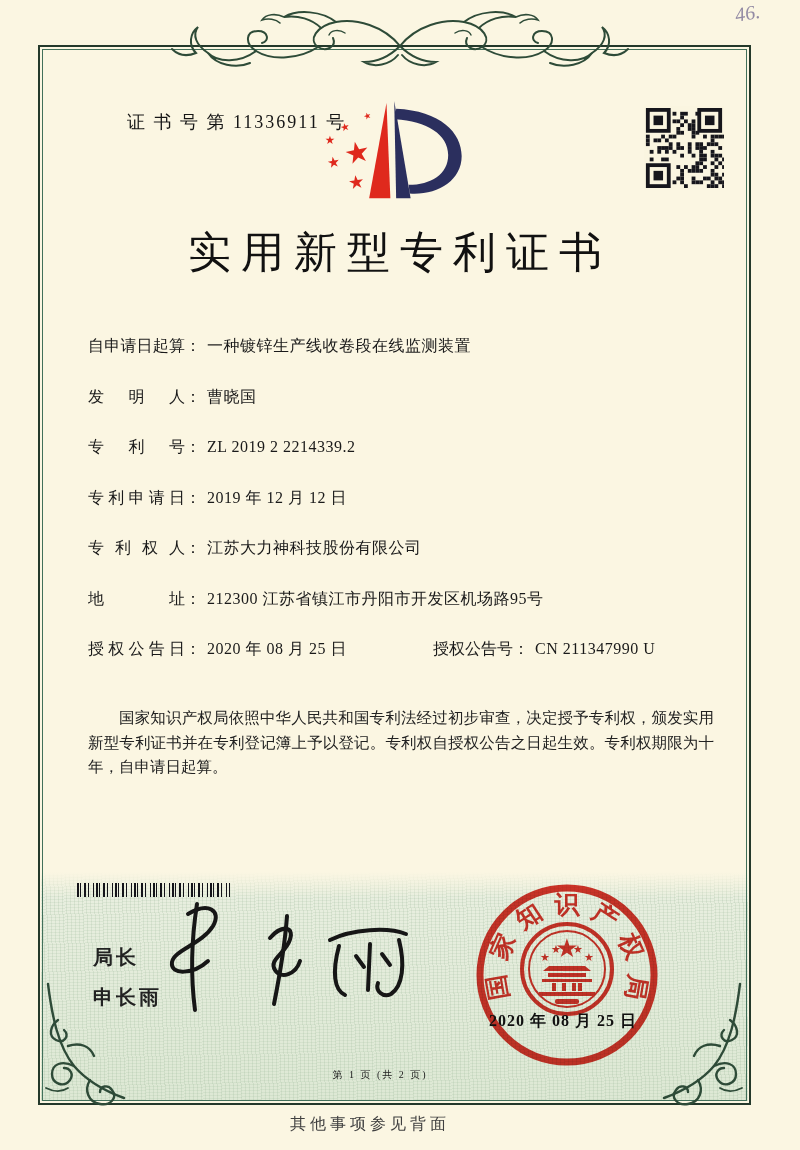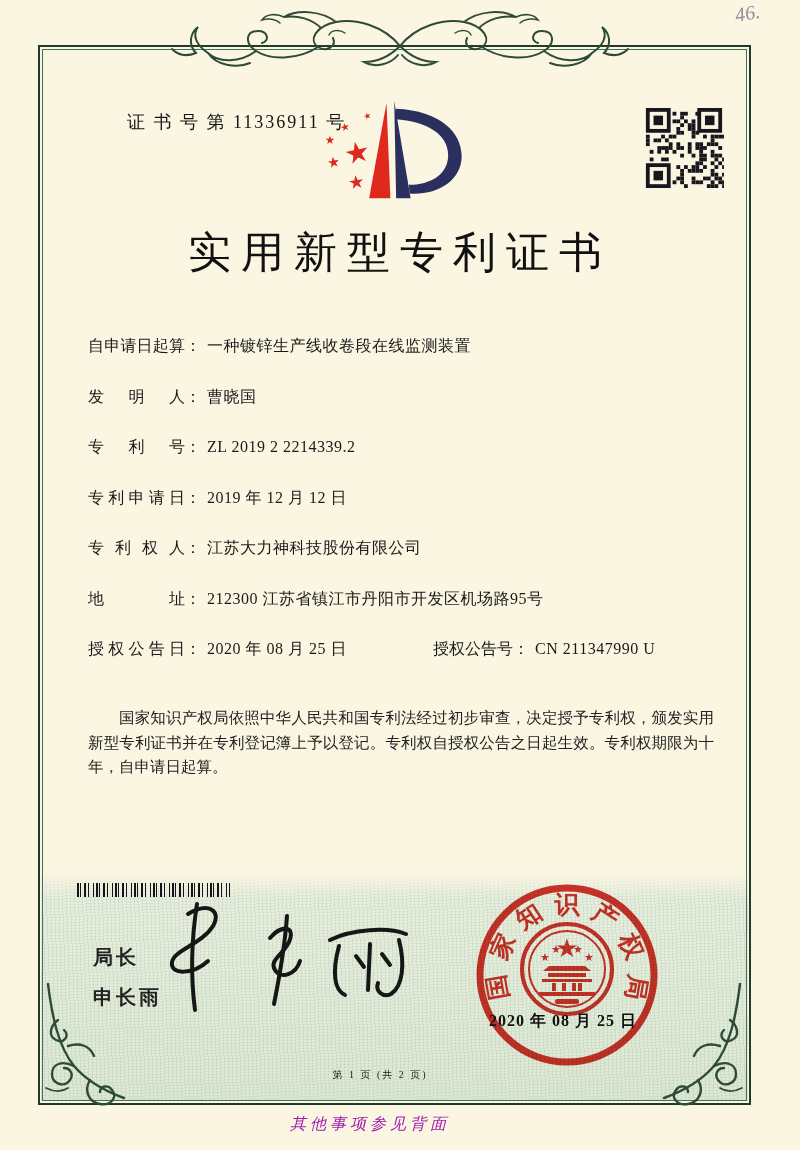--- a/index.html
+++ b/index.html
@@ -63,22 +63,22 @@
   .signature{left:150px;top:898px;z-index:5;}
 
   
   .seal{left:472px;top:880px;z-index:6;mix-blend-mode:multiply;opacity:.94;}
   .seal-date{left:489px;top:1011px;width:170px;font-size:16px;font-weight:bold;
         letter-spacing:1px;color:#101010;z-index:7;white-space:nowrap;}
 
   
   .page-num{left:0;top:1068px;width:760px;text-align:center;font-size:10px;color:#222;
         z-index:5;letter-spacing:2px;}
-  .back-note{left:0;top:1114px;width:740px;text-align:center;font-size:16px;color:#a21caf;
-        z-index:5;letter-spacing:4px;font-style:italic;}
+  .back-note{left:0;top:1114px;width:740px;text-align:center;font-size:16px;color:#404040;
+        z-index:5;letter-spacing:4px;}
 </style>
 </head>
 <body>
 
 <div class="frame"></div>
 
 <svg class="top-ornament" width="520" height="72" viewBox="0 0 520 72">
   <g id="orn-left" stroke="#2e4b38" fill="none" stroke-width="2" stroke-linecap="round">
     <path d="M260,40 C244,20 216,12 196,16 C176,20 168,34 178,41 C186,46 197,41 193,32"></path>
     <path d="M196,16 C182,5 158,3 144,11 C158,9 172,13 181,22"></path>

